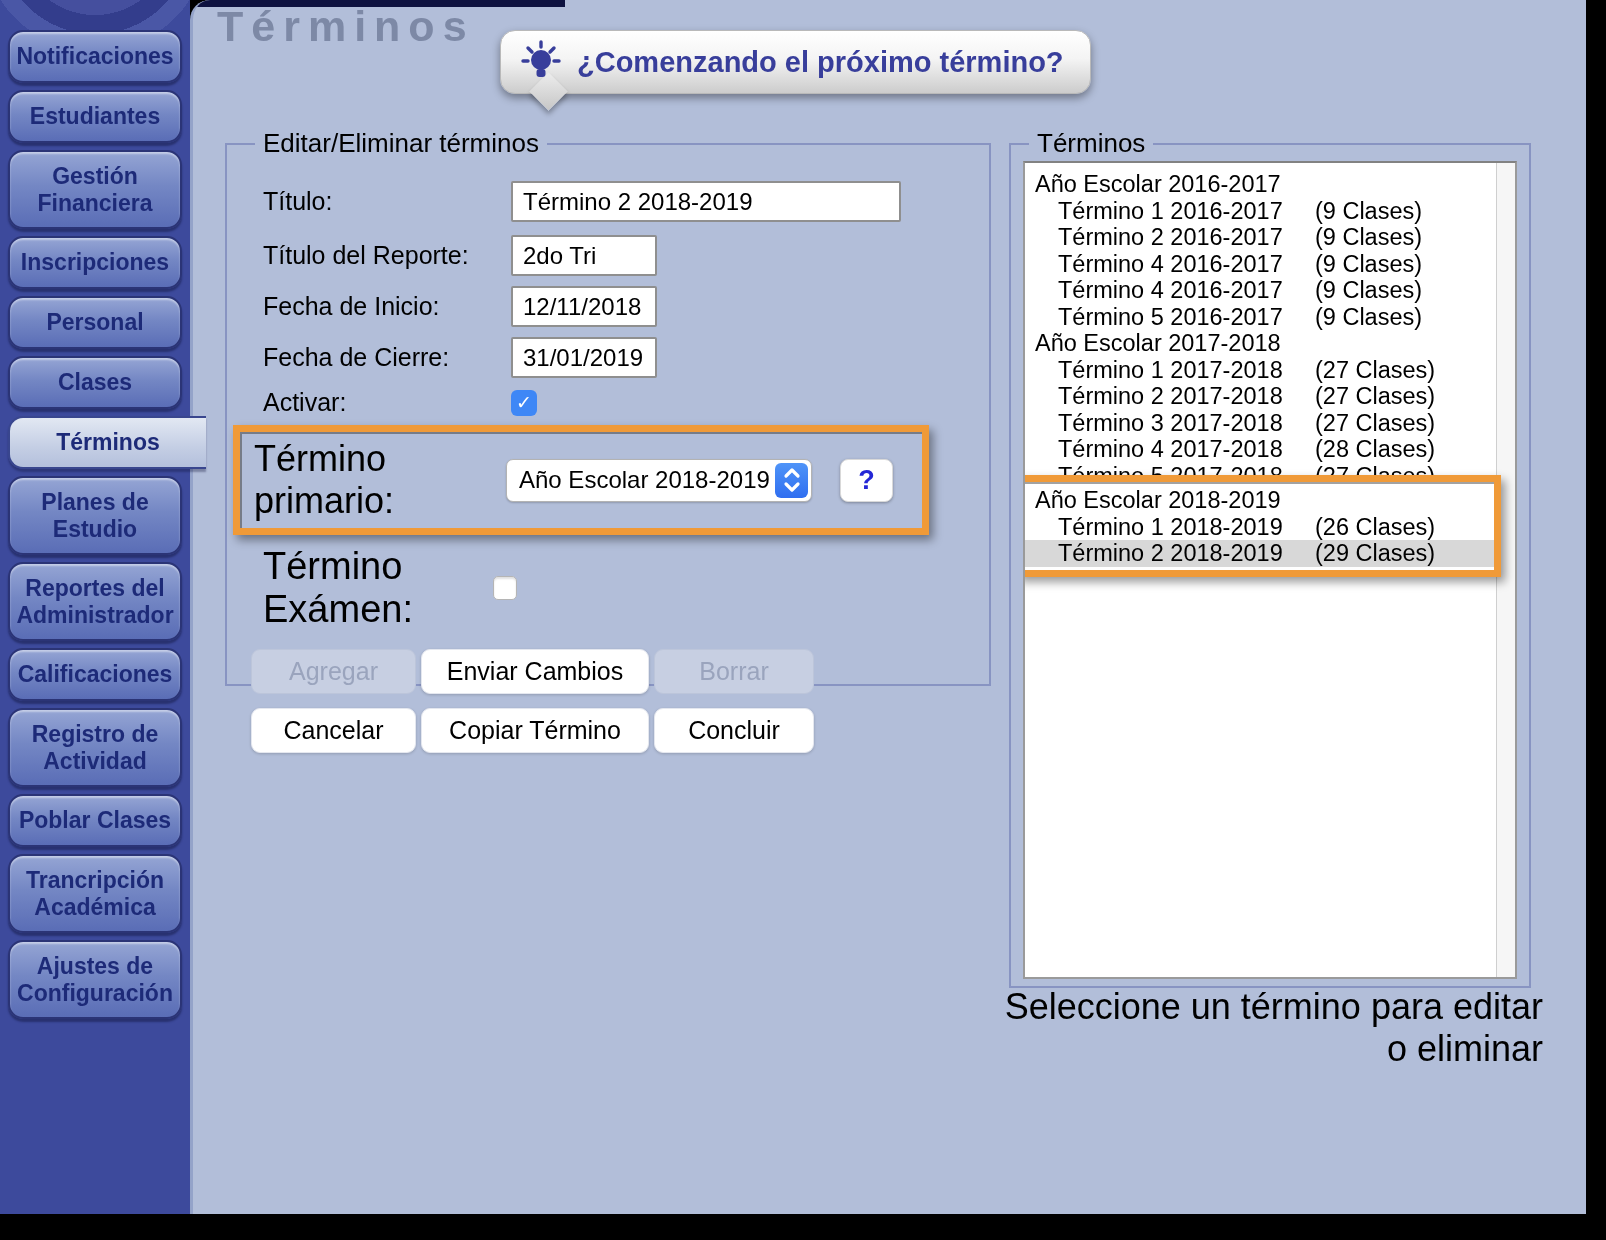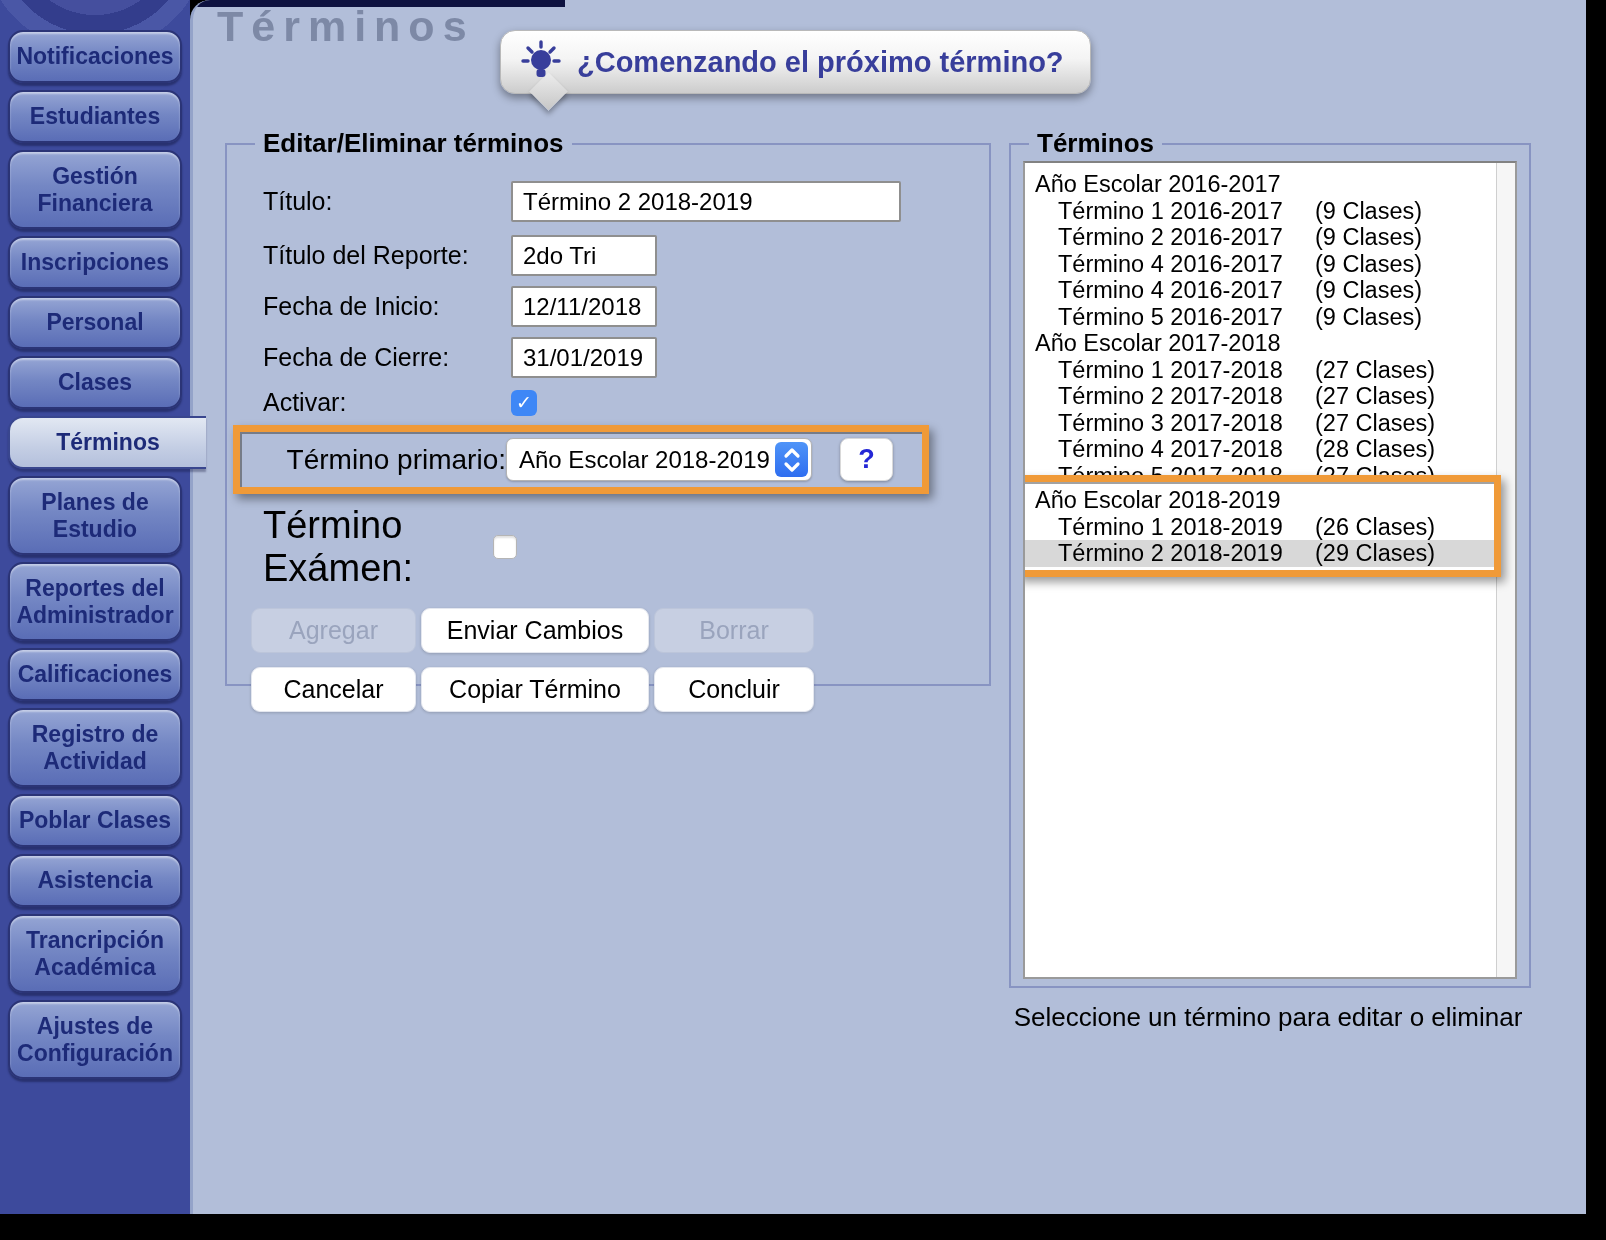--- a/index.html
+++ b/index.html
@@ -34,21 +34,21 @@
   .tooltip .tail{
     position:absolute;left:34px;bottom:-12px;width:27px;height:27px;
     background:linear-gradient(135deg,#ededed,#c6c6c6);
     transform:rotate(45deg);box-shadow:3px 3px 5px rgba(0,0,0,.3);z-index:0;
   }
   .tooltip .bulb{position:relative;z-index:1;display:flex;align-items:center;}
   .tip-text{position:relative;z-index:1;margin-left:12px;font-size:29px;font-weight:bold;color:#383e9b;}
 
   
   fieldset{border:2px solid #8894c2;margin:0;background:transparent;box-sizing:border-box;}
-  legend{font-size:26px;font-weight:bold;color:#000;padding:0 8px;margin-left:6px;}
+  legend{font-size:26px;font-weight:normal;color:#000;padding:0 8px;margin-left:6px;}
 
   .edit-fieldset{position:absolute;left:32px;top:128px;width:766px;height:558px;padding:8px 16px 0 22px;}
   .terms-fieldset{position:absolute;left:816px;top:128px;width:522px;height:860px;padding:2px 12px 12px 12px;}
 
   
   .frow{display:flex;align-items:center;margin-bottom:10px;}
   .flabel{flex:none;width:248px;font-size:25px;color:#000;padding-left:14px;}
   .finput{
     height:41px;border:2px solid #8f8f8f;background:#fff;font-size:24px;
     padding:0 10px;box-sizing:border-box;font-family:inherit;color:#000;border-radius:2px;
@@ -65,21 +65,21 @@
   .checkbox.unchecked{background:#fff;border:1px solid #b5b5b5;box-shadow:inset 0 2px 2px rgba(0,0,0,.12);width:24px;height:24px;border-radius:5px;}
 
   .row-activar{margin-bottom:6px;}
 
   .orange-form-box{
     display:flex;align-items:center;box-sizing:border-box;width:696px;
     border:7px solid #f09a38;margin:8px 0 10px -16px;padding:6px 8px 6px 2px;
     box-shadow:inset 2px 2px 0 rgba(70,70,70,.55),4px 5px 9px rgba(0,0,0,.4);
     background:transparent;
   }
-  .orange-form-box .flabel{width:252px;font-size:28px;padding-left:12px;text-align:right;}
+  .orange-form-box .flabel{width:252px;font-size:36px;padding-left:12px;}
 
   .select{
     position:relative;width:306px;height:43px;background:#fff;border:1px solid #b3b3b3;
     border-radius:7px;display:flex;align-items:center;box-sizing:border-box;
     padding:0 44px 0 12px;box-shadow:0 1px 2px rgba(0,0,0,.2);
   }
   .select-value{font-size:24px;color:#000;white-space:nowrap;}
   .stepper{
     position:absolute;right:3px;top:3px;bottom:3px;width:33px;border-radius:6px;
     background:linear-gradient(180deg,#4f94f8,#2f6ef0);display:flex;align-items:center;justify-content:center;
@@ -118,22 +118,22 @@
   .orange-list-box{
     position:relative;box-sizing:border-box;margin:-14px 0 0 -9px;width:calc(100% + 14px);
     border:7px solid #f09a38;background:#fff;padding:5px 0 3px 0;
     box-shadow:inset 2px 2px 0 rgba(70,70,70,.5),4px 5px 9px rgba(0,0,0,.4);
   }
   .orange-list-box .lrow.year{padding-left:12px;}
   .orange-list-box .lrow.term{padding-left:35px;}
   .lrow.selected{background:#d8d8d8;}
 
   .select-hint{
-    position:absolute;left:800px;top:986px;width:550px;text-align:center;
-    font-size:26px;color:#000;margin-top:16px;
+    position:absolute;left:800px;top:986px;width:550px;text-align:right;
+    font-size:36px;color:#000;
   }
 
   
   .sidebar{
     position:absolute;left:0;top:0;width:190px;height:1214px;z-index:3;
     background:
       radial-gradient(circle at 95px -62px,
         #2e3780 0 58px,#454f9e 58px 77px,#333d8c 77px 96px,
         #4a57a6 96px 113px,#3d4a9c 113px);
   }
@@ -315,18 +315,17 @@
     <div class="side-btn h2">Gestión Financiera</div>
     <div class="side-btn h1">Inscripciones</div>
     <div class="side-btn h1">Personal</div>
     <div class="side-btn h1">Clases</div>
     <div class="side-btn h1 active">Términos</div>
     <div class="side-btn h2">Planes de Estudio</div>
     <div class="side-btn h2">Reportes del Administrador</div>
     <div class="side-btn h1">Calificaciones</div>
     <div class="side-btn h2">Registro de Actividad</div>
     <div class="side-btn h1">Poblar Clases</div>
-    <div class="side-btn h1">Asistencia</div>
     <div class="side-btn h2">Trancripción Académica</div>
     <div class="side-btn h2">Ajustes de Configuración</div>
   </div>
 
 </div>
 
 </body></html>

